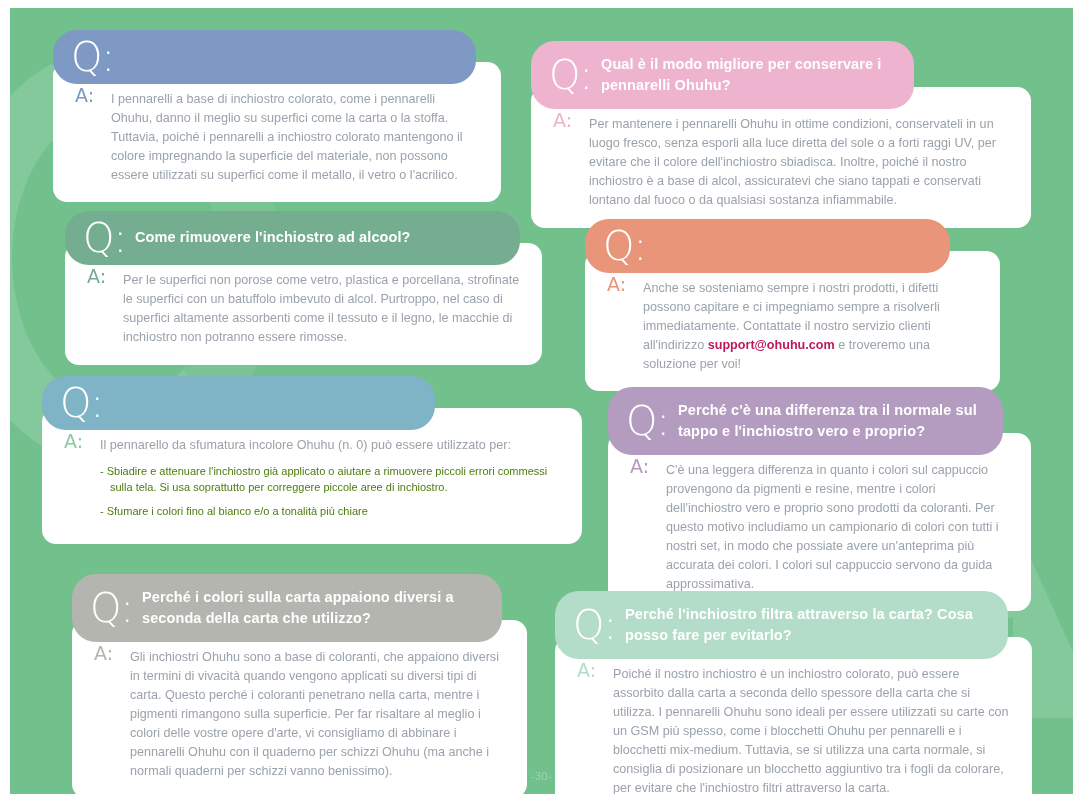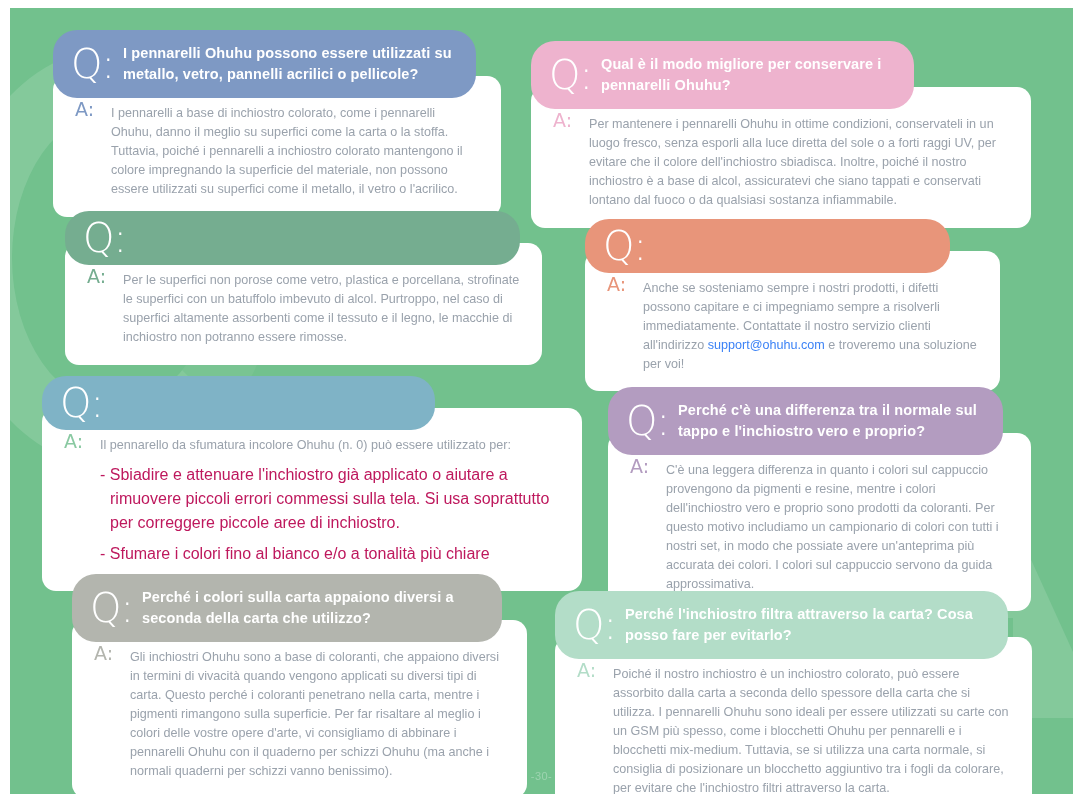--- a/index.html
+++ b/index.html
@@ -91,25 +91,25 @@
     font-family: "DejaVu Sans", sans-serif;
     font-size: 19px;
     font-weight: 400;
     line-height: 1;
   }
   .a-text {
     color: #9aa2ac;
     font-size: 12.6px;
     line-height: 1.5;
   }
-  .a-text .strong { font-weight: 400; color: #3b82f6; }
+  .a-text .strong { font-weight: 700; color: #be185d; }
   .a-list { margin-top: 8px; }
   .a-list .li {
-    color: #be185d;
-    font-size: 16px;
+    color: #4d7c0f;
+    font-size: 11px;
     line-height: 1.5;
     padding-left: 10px;
     text-indent: -10px;
     margin-bottom: 7px;
   }
   .pagenum {
     position: absolute;
     left: 0; right: 0; bottom: 12px;
     text-align: center;
     font-size: 11px;
@@ -142,21 +142,20 @@
   <div id="canvas">
 
     <div class="wm" id="wm-g"></div>
     <div class="wm" id="wm-g2"></div>
     <div class="wm" id="wm-a"></div>
     <div class="wm" id="wm-a2"></div>
 
     <div class="faq" id="card1">
       <div class="q-head" style="background: rgb(126, 153, 196);">
         <span class="q-mark">Q:</span>
-        <span class="q-text">I pennarelli Ohuhu possono essere utilizzati su metallo, vetro, pannelli acrilici o pellicole?</span>
       </div>
       <div class="a-body">
         <span class="a-mark" style="color: rgb(126, 153, 196);">A:</span>
         <div class="a-text">I pennarelli a base di inchiostro colorato, come i pennarelli Ohuhu, danno il meglio su superfici come la carta o la stoffa. Tuttavia, poiché i pennarelli a inchiostro colorato mantengono il colore impregnando la superficie del materiale, non possono essere utilizzati su superfici come il metallo, il vetro o l'acrilico.</div>
       </div>
     </div>
 
     <div class="faq" id="card2">
       <div class="q-head" style="background: rgb(238, 179, 206);">
         <span class="q-mark">Q:</span>
@@ -164,20 +163,21 @@
       </div>
       <div class="a-body">
         <span class="a-mark" style="color: rgb(238, 179, 206);">A:</span>
         <div class="a-text">Per mantenere i pennarelli Ohuhu in ottime condizioni, conservateli in un luogo fresco, senza esporli alla luce diretta del sole o a forti raggi UV, per evitare che il colore dell'inchiostro sbiadisca. Inoltre, poiché il nostro inchiostro è a base di alcol, assicuratevi che siano tappati e conservati lontano dal fuoco o da qualsiasi sostanza infiammabile.</div>
       </div>
     </div>
 
     <div class="faq" id="card3">
       <div class="q-head" style="background: rgb(117, 173, 144);">
         <span class="q-mark">Q:</span>
+        <span class="q-text">Come rimuovere l'inchiostro ad alcool?</span>
       </div>
       <div class="a-body">
         <span class="a-mark" style="color: rgb(117, 173, 144);">A:</span>
         <div class="a-text">Per le superfici non porose come vetro, plastica e porcellana, strofinate le superfici con un batuffolo imbevuto di alcol. Purtroppo, nel caso di superfici altamente assorbenti come il tessuto e il legno, le macchie di inchiostro non potranno essere rimosse.</div>
       </div>
     </div>
 
     <div class="faq" id="card4">
       <div class="q-head" style="background: rgb(232, 149, 122);">
         <span class="q-mark">Q:</span>

